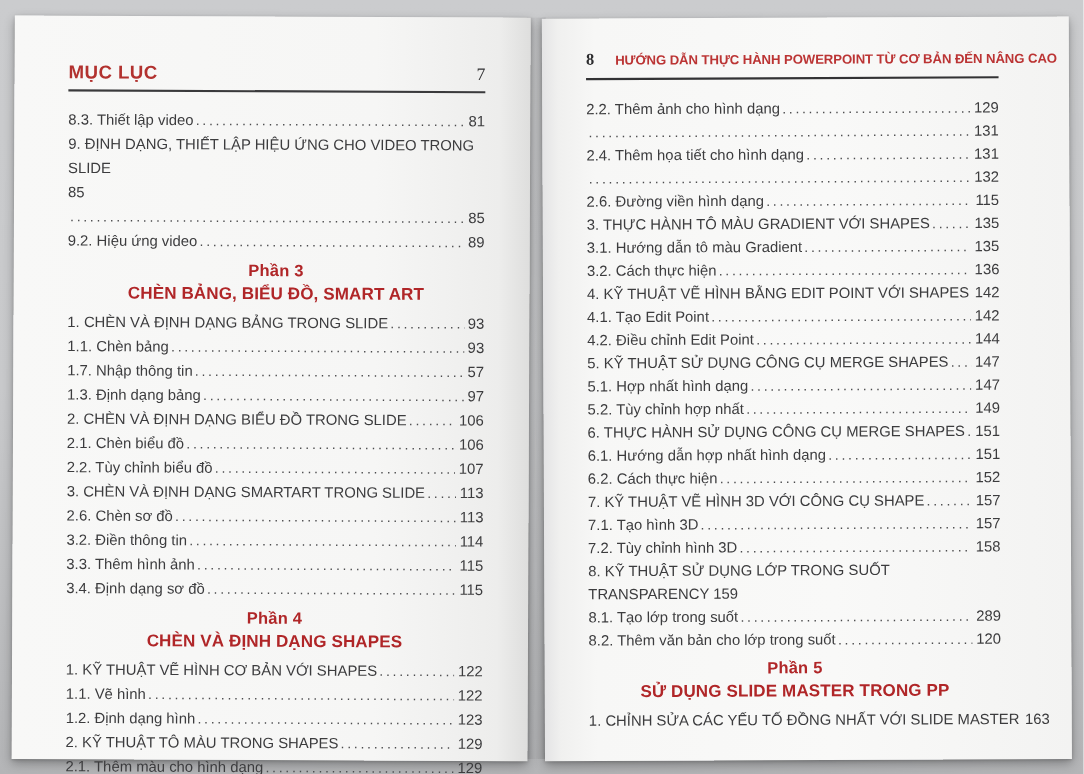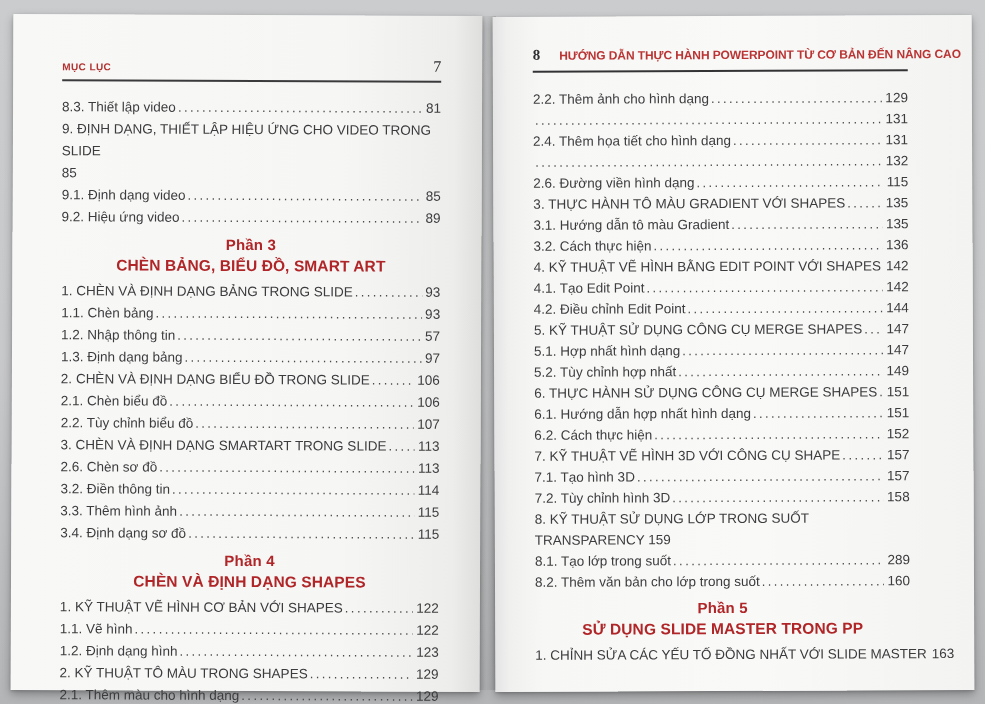--- a/index.html
+++ b/index.html
@@ -29,21 +29,21 @@
   .spine{
     position:absolute;left:479px;top:16px;width:17px;height:674px;
     background:linear-gradient(to right,rgba(0,0,0,0.10),rgba(0,0,0,0.03) 45%,rgba(0,0,0,0.12));
   }
   
   .hdr-left{
     display:flex;justify-content:space-between;align-items:baseline;
     border-bottom:2px solid #3a3a3c;padding-bottom:5px;
   }
   .hdr-left .t{
-    color:#b2322f;font-size:10px;font-weight:bold;letter-spacing:0.4px;
+    color:#b2322f;font-size:17px;font-weight:bold;letter-spacing:0.4px;
   }
   .hdr-left .n{
     font-family:"Liberation Serif","DejaVu Serif",serif;
     font-size:16px;color:#2e2e30;
   }
   .hdr-right{
     display:flex;align-items:baseline;gap:19px;
     border-bottom:2.5px solid #333335;padding-bottom:7px;
   }
   .hdr-right .n{
@@ -92,21 +92,20 @@
     </div>
     <div class="list">
         <div class="row">
           <span class="t">8.3. Thiết lập video</span>
           <span class="dots"></span>
           <span class="num">81</span>
         </div>
         <div class="plainline">9. ĐỊNH DẠNG, THIẾT LẬP HIỆU ỨNG CHO VIDEO TRONG SLIDE</div>
         <div class="plainline">85</div>
         <div class="row">
-          <span class="t">9.1. Định dạng video</span>
           <span class="dots"></span>
           <span class="num">85</span>
         </div>
         <div class="row">
           <span class="t">9.2. Hiệu ứng video</span>
           <span class="dots"></span>
           <span class="num">89</span>
         </div>
         <div class="section">
           <div class="s1">Phần 3</div>
@@ -116,21 +115,21 @@
           <span class="t">1. CHÈN VÀ ĐỊNH DẠNG BẢNG TRONG SLIDE</span>
           <span class="dots"></span>
           <span class="num">93</span>
         </div>
         <div class="row">
           <span class="t">1.1. Chèn bảng</span>
           <span class="dots"></span>
           <span class="num">93</span>
         </div>
         <div class="row">
-          <span class="t">1.2. Nhập thông tin</span>
+          <span class="t">1.7. Nhập thông tin</span>
           <span class="dots"></span>
           <span class="num">57</span>
         </div>
         <div class="row">
           <span class="t">1.3. Định dạng bảng</span>
           <span class="dots"></span>
           <span class="num">97</span>
         </div>
         <div class="row">
           <span class="t">2. CHÈN VÀ ĐỊNH DẠNG BIỂU ĐỒ TRONG SLIDE</span>
@@ -310,21 +309,21 @@
         </div>
         <div class="plainline">8. KỸ THUẬT SỬ DỤNG LỚP TRONG SUỐT TRANSPARENCY 159</div>
         <div class="row">
           <span class="t">8.1. Tạo lớp trong suốt</span>
           <span class="dots"></span>
           <span class="num">289</span>
         </div>
         <div class="row">
           <span class="t">8.2. Thêm văn bản cho lớp trong suốt</span>
           <span class="dots"></span>
-          <span class="num">160</span>
+          <span class="num">120</span>
         </div>
         <div class="section">
           <div class="s1">Phần 5</div>
           <div class="s2">SỬ DỤNG SLIDE MASTER TRONG PP</div>
         </div>
         <div class="row">
           <span class="t">1.  CHỈNH SỬA CÁC YẾU TỐ ĐỒNG NHẤT VỚI SLIDE MASTER</span>
           <span class="dots"></span>
           <span class="num">163</span>
         </div>

